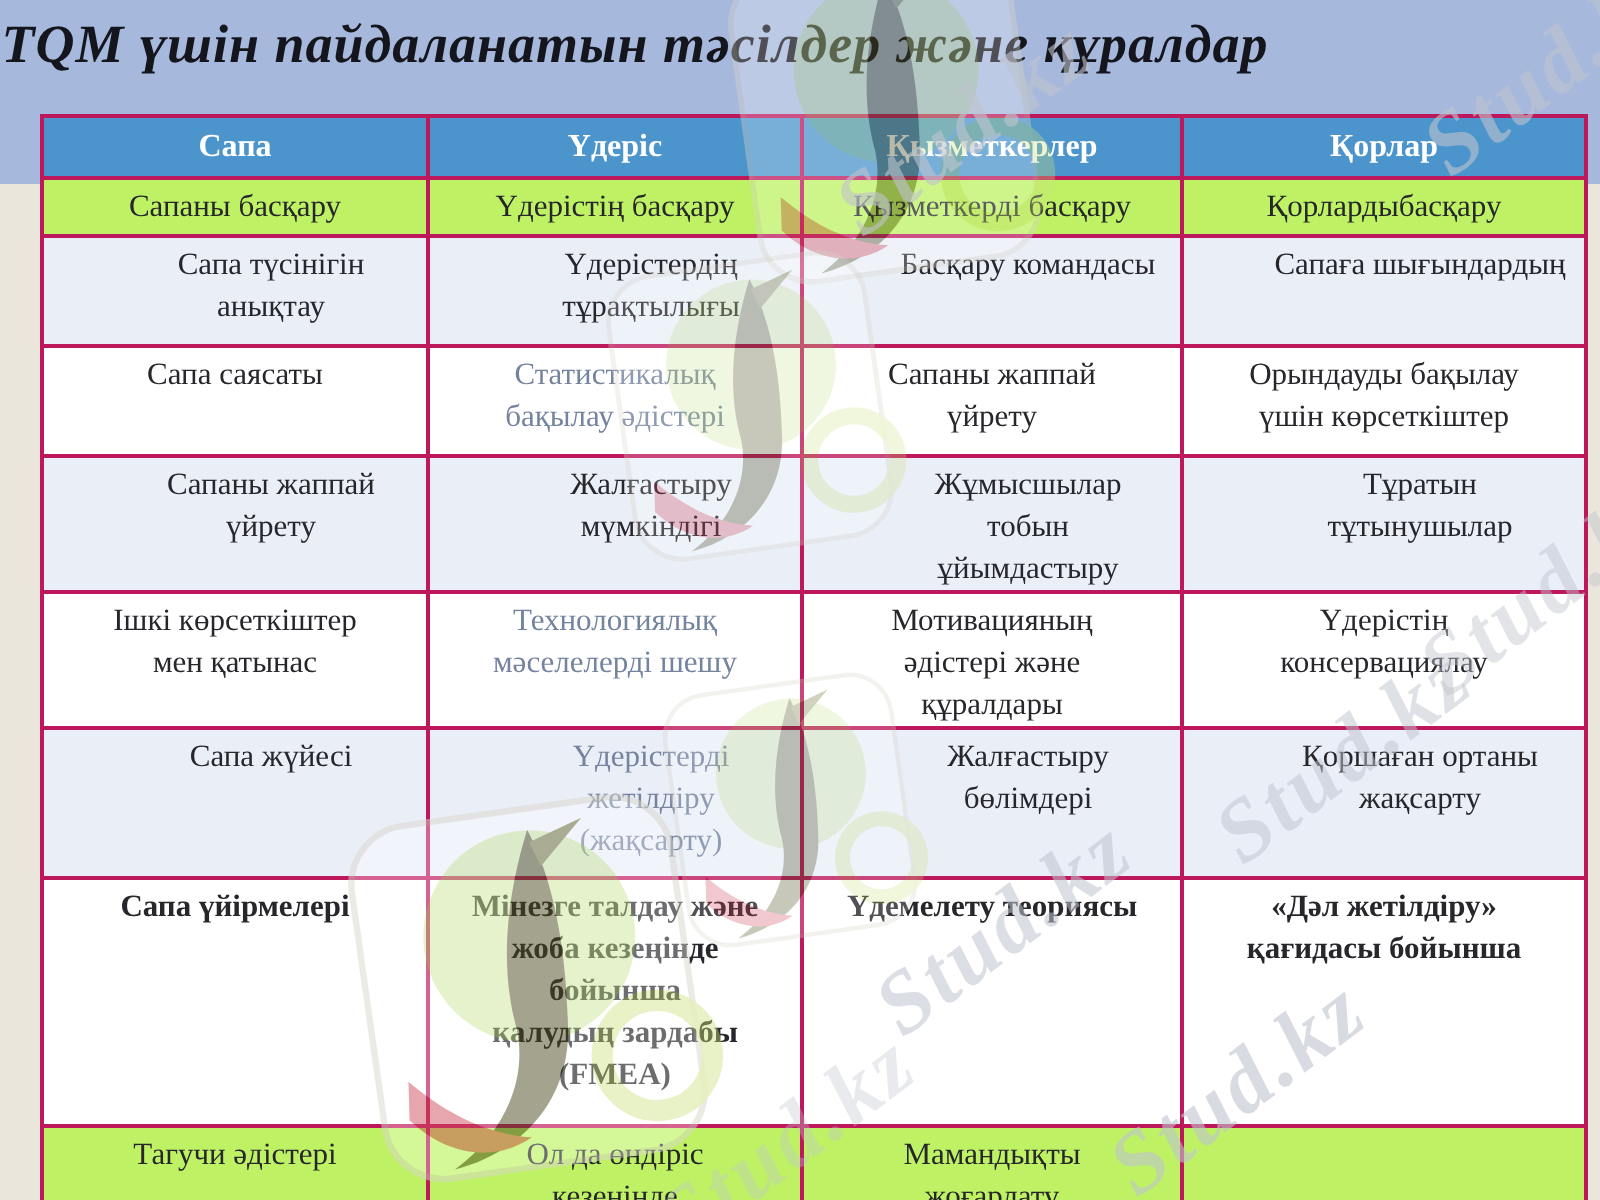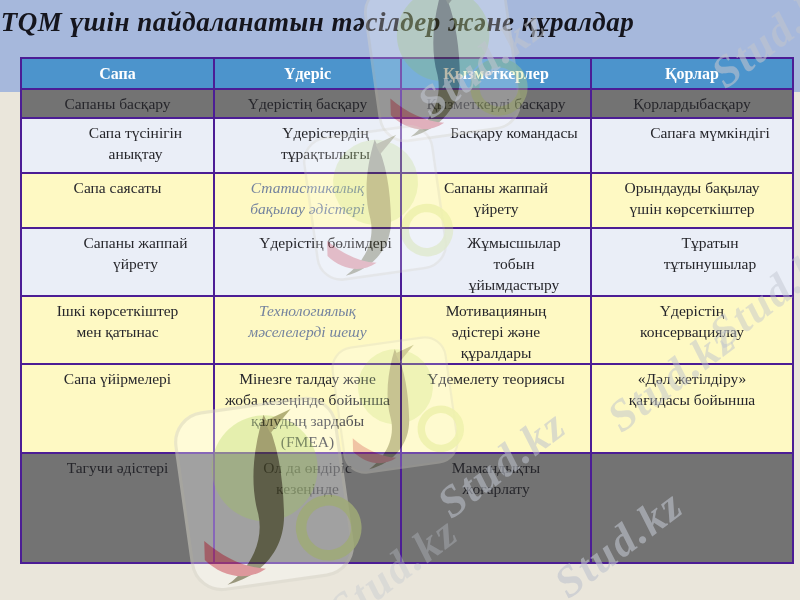--- a/index.html
+++ b/index.html
@@ -15,44 +15,44 @@
   .slide-title{
     position:absolute;left:0;top:7px;width:635px;z-index:2;
     text-align:center;font-weight:bold;font-style:italic;
     font-size:27px;color:#15151d;letter-spacing:.5px;
   }
   .tqm-table{
     position:absolute;left:20px;top:57px;z-index:1;
     border-collapse:collapse;table-layout:fixed;width:772px;
   }
   .tqm-table th,.tqm-table td{
-    border:2px solid #4c1d95;
+    border:2px solid #be185d;
     text-align:center;overflow:hidden;
   }
   .tqm-table th{
     background:#4c94cc;color:#ffffff;font-weight:bold;
     font-size:16px;height:27px;vertical-align:middle;padding:1px 4px;
   }
   .tqm-table td{
     vertical-align:top;padding:3px 8px 0;
     font-size:15.5px;line-height:21px;color:#26262b;
     white-space:pre-line;
   }
-  .tqm-table td.muted{color:#74839e;font-style:italic;}
+  .tqm-table td.muted{color:#74839e;}
   tbody tr:nth-child(1){height:29px;}
   tbody tr:nth-child(2){height:55px;}
   tbody tr:nth-child(3){height:55px;}
   tbody tr:nth-child(4){height:52px;}
   tbody tr:nth-child(5){height:66px;}
   tbody tr:nth-child(6){height:75px;}
-  tbody tr:nth-child(7){height:110px;}
+  tbody tr:nth-child(7){height:124px;font-weight:bold;}
   tbody tr:nth-child(8){height:71px;}
-  tr.band-a td{background:#737373;}
+  tr.band-a td{background:#bef264;}
   tr.band-b td{background:#eaeef7;padding-left:44px;}
-  tr.band-c td{background:#fef9c3;margin-top:16px;}
+  tr.band-c td{background:#ffffff;margin-top:16px;}
   
   .wm-layer{position:absolute;left:0;top:0;width:800px;height:600px;z-index:3;pointer-events:none;}
   .wm-text{
     position:absolute;font-style:italic;font-weight:bold;
     font-size:44px;color:#bfc4ce;opacity:.6;white-space:nowrap;
     transform:rotate(-37deg);letter-spacing:2px;
   }
   .wm-logo{position:absolute;}
 </style>
 </head>
@@ -81,50 +81,58 @@
         <td>Сапаны басқару</td>
         <td>Үдерістің басқару</td>
         <td>Қызметкерді басқару</td>
         <td>Қорлардыбасқару</td>
       </tr>
       <tr class="band-b">
         <td>Сапа түсінігін анықтау</td>
         <td>Үдерістердің
 тұрақтылығы</td>
         <td>Басқару командасы</td>
-        <td>Сапаға мүмкіндігі</td>
+        <td>Сапаға шығындардың</td>
       </tr>
       <tr class="band-c">
         <td>Сапа саясаты</td>
         <td class="muted">Статистикалық
 бақылау әдістері</td>
         <td>Сапаны жаппай
 үйрету</td>
         <td>Орындауды бақылау
 үшін көрсеткіштер</td>
       </tr>
       <tr class="band-b">
         <td>Сапаны жаппай
 үйрету</td>
-        <td>Үдерістің бөлімдері</td>
+        <td>Жалғастыру мүмкіндігі</td>
         <td>Жұмысшылар тобын
 ұйымдастыру</td>
         <td>Тұратын тұтынушылар</td>
       </tr>
       <tr class="band-c">
         <td>Ішкі көрсеткіштер
 мен қатынас</td>
         <td class="muted">Технологиялық
 мәселелерді шешу</td>
         <td>Мотивацияның
 әдістері және
 құралдары</td>
         <td>Үдерістің
 консервациялау</td>
       </tr>
+      <tr class="band-b">
+        <td>Сапа жүйесі</td>
+        <td class="muted">Үдерістерді жетілдіру
+(жақсарту)</td>
+        <td>Жалғастыру бөлімдері</td>
+        <td>Қоршаған ортаны
+жақсарту</td>
+      </tr>
       <tr class="band-c">
         <td>Сапа үйірмелері</td>
         <td>Мінезге талдау және
 жоба кезеңінде бойынша
 қалудың зардабы
 (FMEA)</td>
         <td>Үдемелету теориясы</td>
         <td>«Дәл жетілдіру»
 қағидасы бойынша</td>
       </tr>

